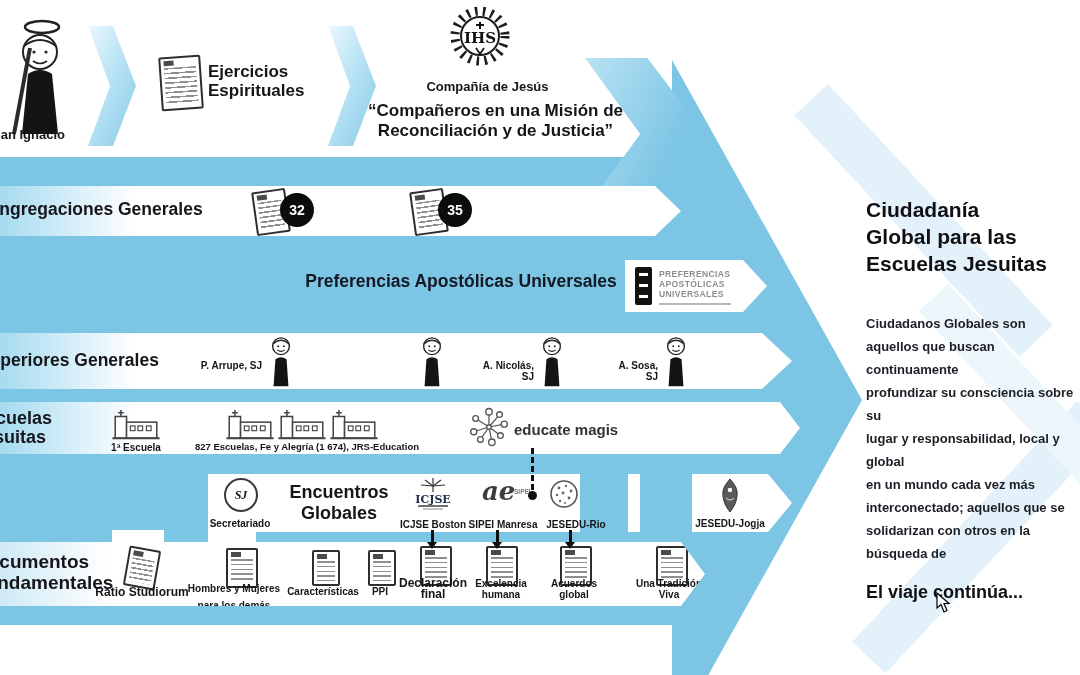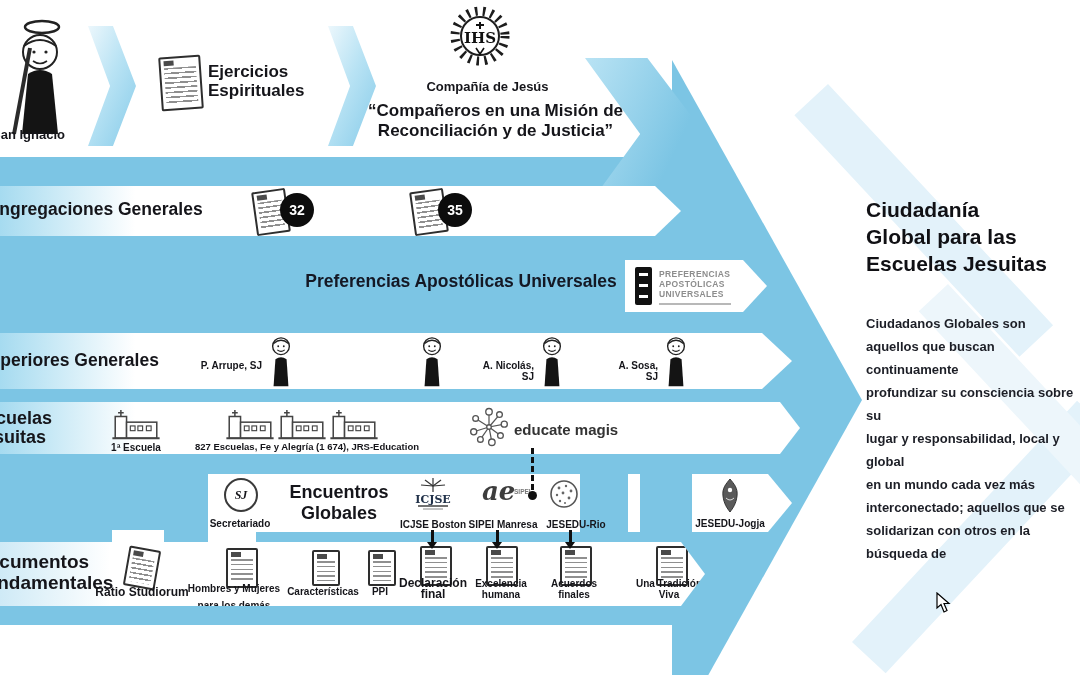--- a/index.html
+++ b/index.html
@@ -295,21 +295,21 @@
     <div class="doc" style="left:368px;top:8px;width:24px;height:32px;"></div>
     <div class="lbl ctr" style="left:352px;top:44px;width:56px;font-size:10px;">PPI</div>
     <div class="doc" style="left:420px;top:4px;"></div>
     <div class="lbl ctr pre" style="left:398px;top:36px;width:70px;font-size:12px;line-height:11px;">Declaración
 final</div>
     <div class="doc" style="left:486px;top:4px;"></div>
     <div class="lbl ctr pre" style="left:462px;top:36px;width:78px;font-size:10px;line-height:11px;">Excelencia
 humana</div>
     <div class="doc" style="left:560px;top:4px;"></div>
     <div class="lbl ctr pre" style="left:538px;top:36px;width:72px;font-size:10px;line-height:11px;">Acuerdos
-finales</div>
+global</div>
     <div class="doc" style="left:656px;top:4px;"></div>
     <div class="lbl ctr pre" style="left:626px;top:36px;width:86px;font-size:10px;line-height:11px;">Una Tradición
 Viva</div>
   </div>
 
   <div class="dash" style="left:531px;top:448px;height:42px;"></div>
   <div class="dot" style="left:528px;top:491px;"></div>
   <div class="dash" style="left:431px;top:530px;height:12px;"></div>
   <div class="darr" style="left:427px;top:542px;"></div>
   <div class="dash" style="left:496px;top:530px;height:12px;"></div>
@@ -324,18 +324,19 @@
 en un mundo cada vez más
 interconectado; aquellos que se
 solidarizan con otros en la búsqueda de
 un planeta sostenible y un mundo más
 humano, como verdaderos compañeros
 en la misión de reconciliación
 y justicia.</div>
   <div class="lbl pre" style="left:866px;top:196px;width:212px;font-size:21px;line-height:27px;z-index:2;color:#101014;">Ciudadanía
 Global para las
 Escuelas Jesuitas</div>
+  <div class="lbl" style="left:866px;top:582px;width:214px;font-size:18px;z-index:2;color:#101014;">El viaje continúa...</div>
 
   <svg class="abs" style="left:936px;top:592px;z-index:9;" width="16" height="22" viewBox="0 0 16 22">
     <path d="M1,1 L1,16 L5,12.5 L8,20 L11,18.5 L8,11.5 L13,11.5 Z" fill="#fff" stroke="#000" stroke-width="1.2"></path>
   </svg>
 
 </div>
 
 </body></html>

